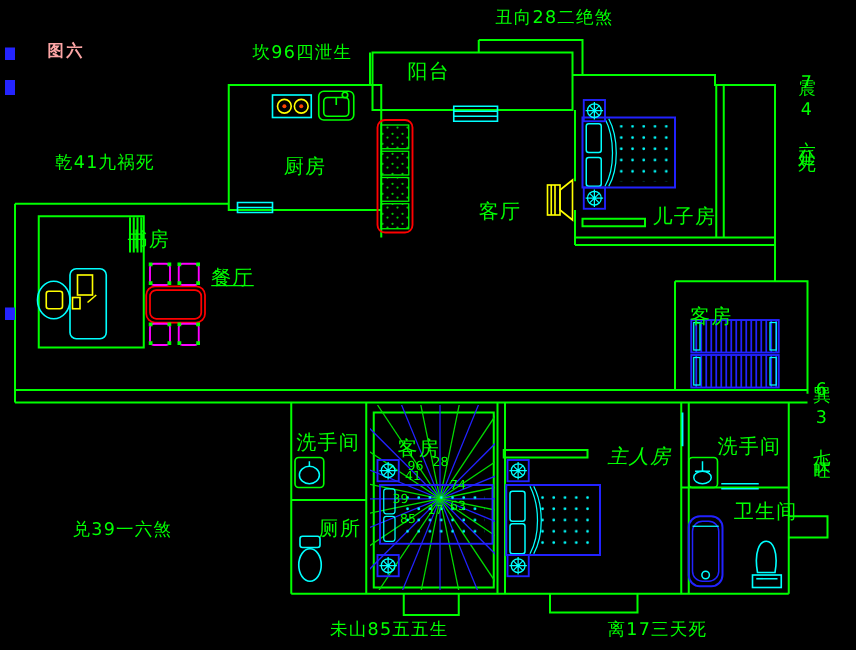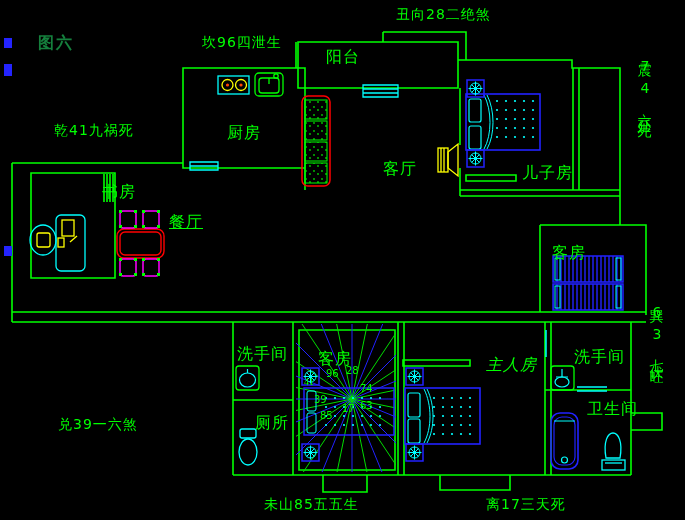--- a/index.html
+++ b/index.html
@@ -3,21 +3,21 @@
 <meta charset="utf-8">
 <style>
   html,body{margin:0;padding:0;background:#000;}
   #plan{position:relative;width:685px;height:520px;background:#000;overflow:hidden;
         font-family:"DejaVu Sans","DejaVu Sans Mono",sans-serif;}
   #plan svg{position:absolute;left:0;top:0;}
   .lbl{position:absolute;color:#00FF00;font-size:16px;line-height:1;white-space:nowrap;letter-spacing:1px;}
   .ann{font-size:14px;letter-spacing:1px;}
   .num{font-size:10px;letter-spacing:0;}
   .vtext{writing-mode:vertical-rl;text-orientation:upright;letter-spacing:6px;white-space:normal;}
-  .blue{color:#15803d;font-weight:bold;font-size:16px;letter-spacing:2px;}
+  .blue{color:#fca5a5;font-weight:bold;font-size:13px;letter-spacing:2px;}
 </style>
 </head>
 <body>
 
 <div id="plan">
 
   <svg width="685" height="520" viewBox="0 0 685 520">
     <defs>
       <pattern id="cdots" width="9" height="9" patternUnits="userSpaceOnUse">
         <circle cx="2" cy="2" r="1.1" fill="#00FFFF"></circle>
@@ -232,21 +232,21 @@
       <rect x="4" y="38" width="8" height="10"></rect>
       <rect x="4" y="64" width="8" height="12"></rect>
       <rect x="4" y="246" width="8" height="10"></rect>
     </g>
   </svg>
 
   <div class="lbl blue" style="left:38px;top:35px;">图六</div>
 
   <div class="lbl ann" style="left:202px;top:35px;">坎96四泄生</div>
   <div class="lbl ann" style="left:396px;top:7px;">丑向28二绝煞</div>
-  <div class="lbl ann" style="left:54px;top:123px;">乾41九祸死</div>
+  <div class="lbl ann" style="left:44px;top:123px;">乾41九祸死</div>
   <div class="lbl ann vtext" style="left:638px;top:52px;">震74六延死</div>
   <div class="lbl ann vtext" style="left:650px;top:298px;">巽63七伏旺</div>
   <div class="lbl ann" style="left:58px;top:417px;">兑39一六煞</div>
   <div class="lbl ann" style="left:264px;top:497px;">未山85五五生</div>
   <div class="lbl ann" style="left:486px;top:497px;">离17三天死</div>
 
   <div class="lbl" style="left:326px;top:49px;">阳台</div>
   <div class="lbl" style="left:227px;top:125px;">厨房</div>
   <div class="lbl" style="left:383px;top:161px;">客厅</div>
   <div class="lbl" style="left:522px;top:165px;text-align:center;">儿子房</div>
@@ -260,15 +260,15 @@
   <div class="lbl" style="left:574px;top:349px;">洗手间</div>
   <div class="lbl" style="left:587px;top:401px;">卫生间</div>
 
   <div class="lbl num" style="left:326px;top:369px;">96</div>
   <div class="lbl num" style="left:346px;top:366px;">28</div>
   <div class="lbl num" style="left:360px;top:384px;">74</div>
   <div class="lbl num" style="left:360px;top:401px;">63</div>
   <div class="lbl num" style="left:342px;top:404px;">17</div>
   <div class="lbl num" style="left:320px;top:411px;">85</div>
   <div class="lbl num" style="left:314px;top:395px;">39</div>
-  <div class="lbl num" style="left:304px;top:377px;font-family:Liberation Serif, serif;">41</div>
+  <div class="lbl num" style="left:324px;top:377px;">41</div>
 
 </div>
 
 </body></html>

